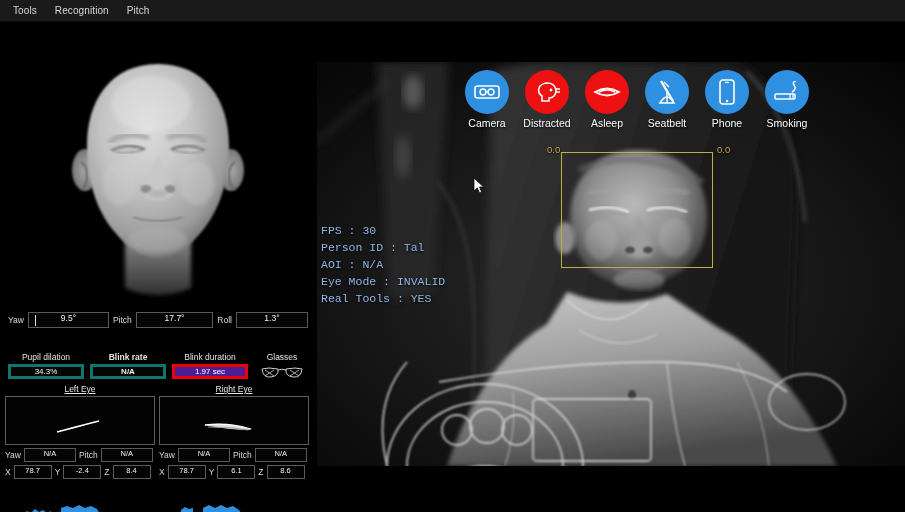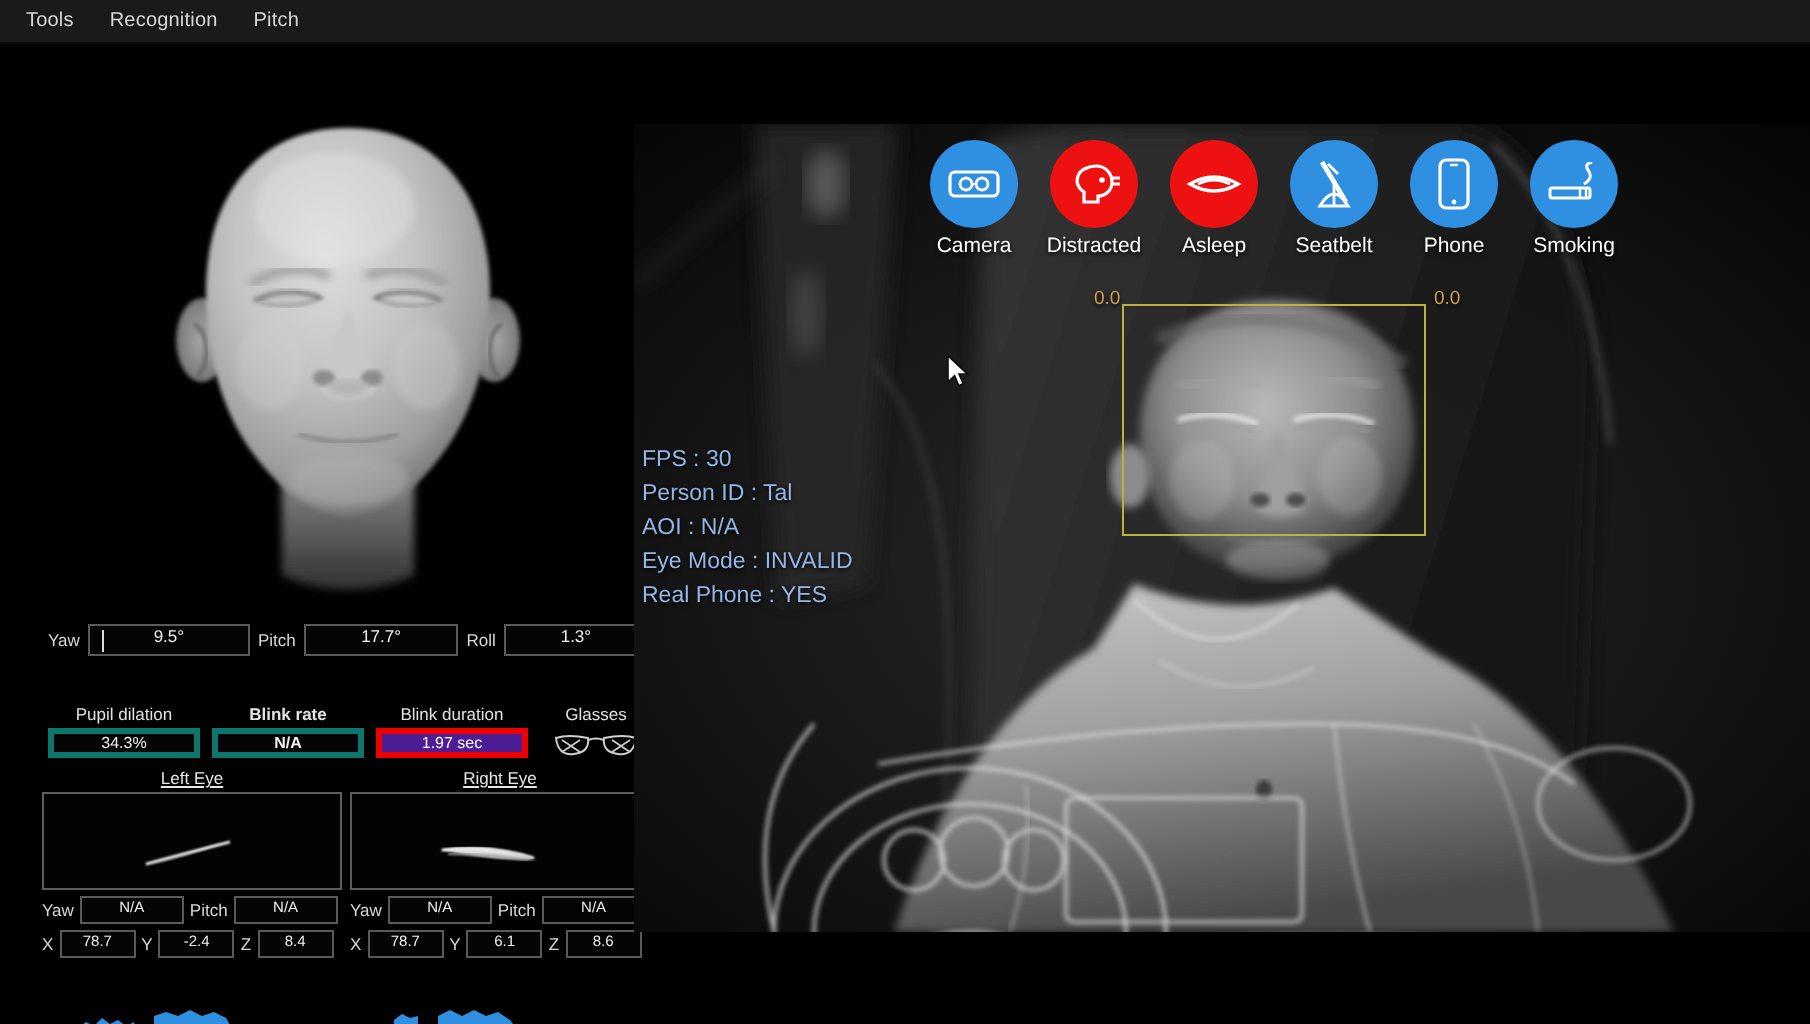--- a/index.html
+++ b/index.html
@@ -16,21 +16,21 @@
     background:#1a1a1a; display:flex; align-items:center; padding-left:4px;
     border-bottom:1px solid #0a0a0a;
   }
   .menu-item{
     font-size:10px; color:#d8d8d8; padding:3px 9px; cursor:default;
     letter-spacing:.1px;
   }
 
   
   #left-panel{
-    position:absolute; left:16px; top:22px; width:300px; height:490px;
+    position:absolute; left:0; top:22px; width:300px; height:490px;
     background:#000;
   }
 
   
   #head-view{
     position:absolute; left:0; top:12px; width:316px; height:278px;
     background:#000; overflow:hidden;
   }
   #head-svg{ position:absolute; left:50%; transform:translateX(-50%); top:24px; }
 
@@ -116,21 +116,21 @@
     width:44px; height:44px; border-radius:50%;
     display:flex; align-items:center; justify-content:center;
   }
   .status-label{
     margin-top:3px; font-size:10.5px; color:#fff; white-space:nowrap;
     text-shadow:0 1px 2px #000;
   }
 
   
   #telemetry{
-    position:absolute; left:4px; top:160px; z-index:6;
+    position:absolute; left:4px; top:160px; z-index:6;font-family:Liberation Mono, monospace;
   }
   .tel-line{
     font-size:11.5px; color:#93b6e6; line-height:17px;
     text-shadow:0 1px 2px #000; white-space:nowrap;
   }
 
   
   #face-box{
     position:absolute; left:244px; top:90px; width:152px; height:116px;
     border:1px solid #b9b23e; z-index:5;
@@ -509,19 +509,19 @@
       </div>
       <span class="status-label">Smoking</span>
     </div>
   </div>
 
   <div id="telemetry">
     <div class="tel-line">FPS : 30</div>
     <div class="tel-line">Person ID : Tal</div>
     <div class="tel-line">AOI : N/A</div>
     <div class="tel-line">Eye Mode : INVALID</div>
-    <div class="tel-line">Real Phone : YES</div>
+    <div class="tel-line">Real Tools : YES</div>
   </div>
 
   <svg id="cursor" width="12" height="18" viewBox="0 0 12 18">
     <path d="M1 1 L1 14 L4.3 10.8 L6.4 15.8 L8.6 14.9 L6.5 10 L10.6 10 Z" fill="#ffffff" stroke="#101010" stroke-width=".8"></path>
   </svg>
 </div>
 
 </body></html>

